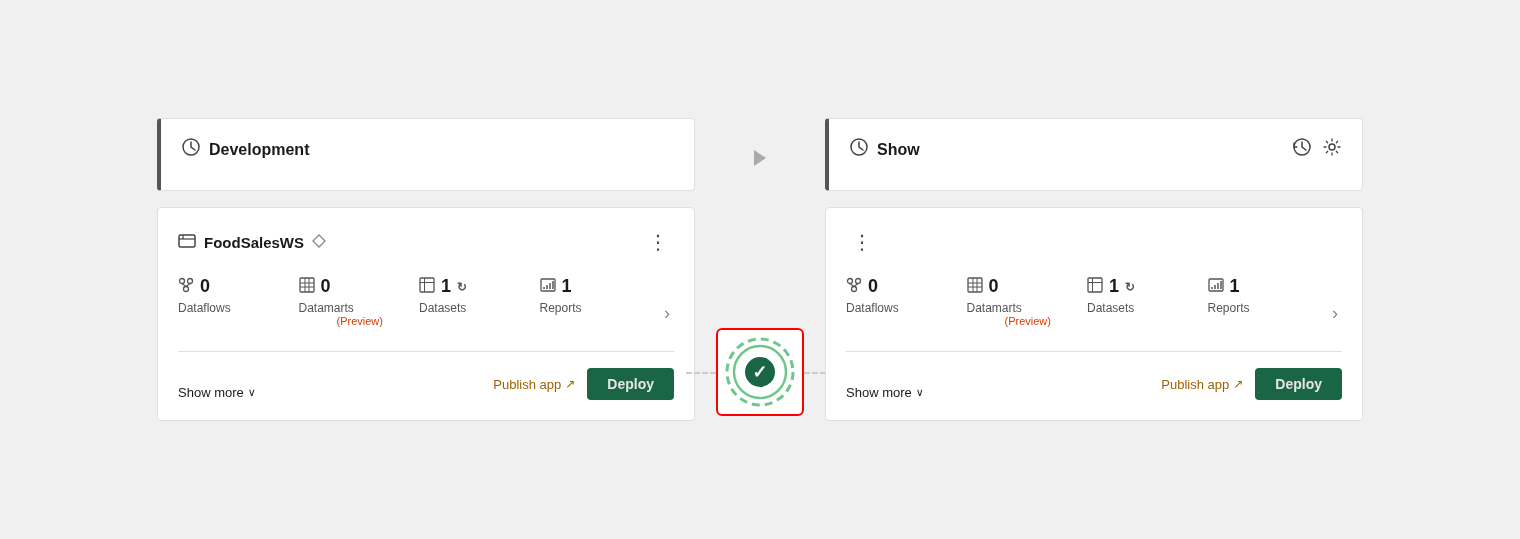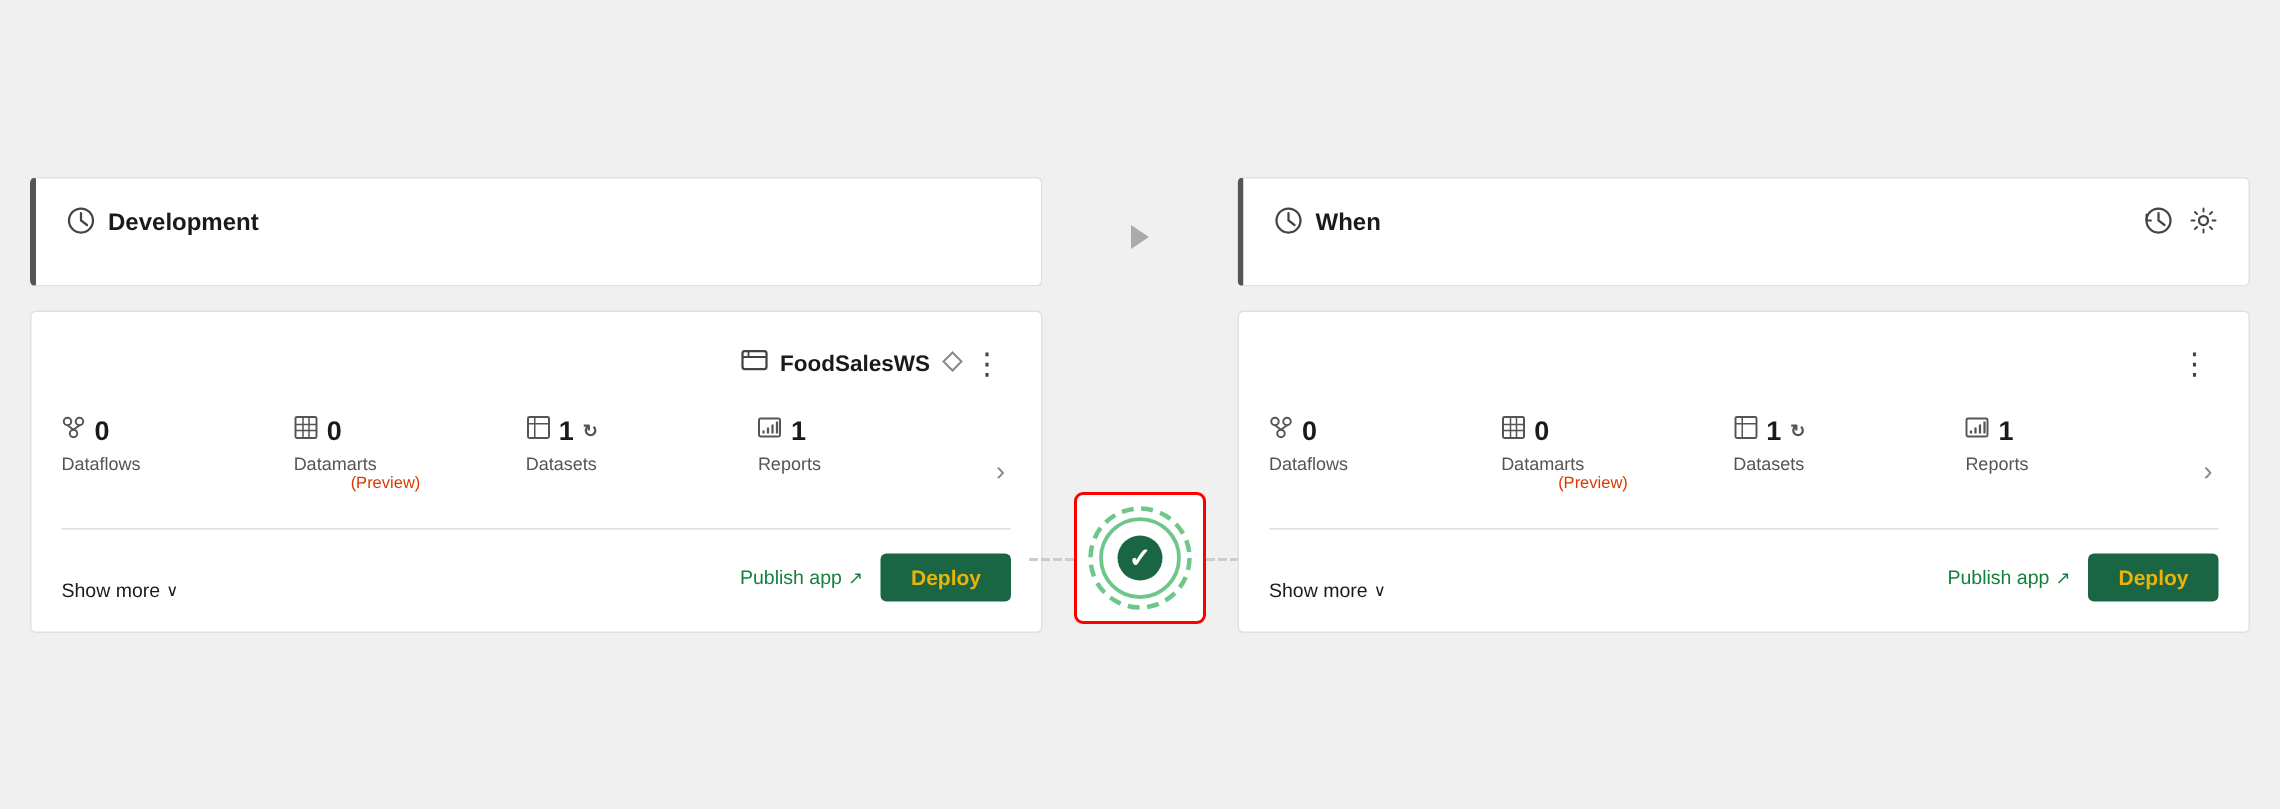--- a/index.html
+++ b/index.html
@@ -9,21 +9,21 @@
       display: flex;
       align-items: center;
       justify-content: center;
       min-height: 100vh;
       padding: 20px;
     }
     .pipeline-container {
       display: flex;
       align-items: flex-start;
       gap: 0;
-      width: 1480px;
+      width: 1206px;
       position: relative;
     }
     .stage-wrapper {
       flex: 1;
       display: flex;
       flex-direction: column;
       gap: 16px;
     }
     .stage-header {
       background: white;
@@ -59,21 +59,21 @@
     .workspace-card {
       background: white;
       border: 1px solid #e0e0e0;
       border-radius: 4px;
       padding: 20px;
       position: relative;
     }
     .workspace-header {
       display: flex;
       align-items: center;
-      justify-content: flex-end;
+      justify-content: space-between;
       margin-bottom: 20px;
     }
     .workspace-name {
       display: flex;
       align-items: center;
       gap: 8px;
       font-size: 15px;
       font-weight: 600;
       color: #1a1a1a;
     }
@@ -157,30 +157,30 @@
     }
     .footer-actions {
       display: flex;
       align-items: center;
       gap: 12px;
     }
     .publish-btn {
       background: none;
       border: none;
       cursor: pointer;
-      color: #15803d;
+      color: #a16207;
       font-size: 13px;
       display: flex;
       align-items: center;
       gap: 4px;
       font-weight: 500;
     }
     .deploy-btn {
       background: #1a6644;
-      color: #eab308;
+      color: #e5e5e5;
       border: none;
       border-radius: 4px;
       padding: 8px 20px;
       font-size: 14px;
       font-weight: 600;
       cursor: pointer;
     }
   </style>
 </head>
 <body>
@@ -337,21 +337,21 @@
 
   <div class="stage-wrapper">
     <div class="stage-header test">
       <div class="stage-title">
         <span class="stage-icon">
           <svg width="20" height="20" viewBox="0 0 20 20" fill="none">
             <circle cx="10" cy="10" r="8" stroke="#444" stroke-width="1.5" fill="none"></circle>
             <path d="M10 5 L10 10 L14 13" stroke="#444" stroke-width="1.5" stroke-linecap="round"></path>
           </svg>
         </span>
-        <span>When</span>
+        <span>Show</span>
         <div style="margin-left:auto; display:flex; gap:10px;">
           <button style="background:none; border:none; cursor:pointer; color:#444; font-size:18px;">
             <svg width="20" height="20" viewBox="0 0 20 20" fill="none">
               <circle cx="10" cy="10" r="8" stroke="#444" stroke-width="1.5" fill="none"></circle>
               <path d="M10 5 L10 10 L14 13" stroke="#444" stroke-width="1.5" stroke-linecap="round"></path>
               <path d="M5 10 L2 10 L2 6" stroke="#444" stroke-width="1.3" stroke-linecap="round" fill="none"></path>
             </svg>
           </button>
           <button style="background:none; border:none; cursor:pointer; color:#444; font-size:18px;">
             <svg width="20" height="20" viewBox="0 0 20 20" fill="none">

